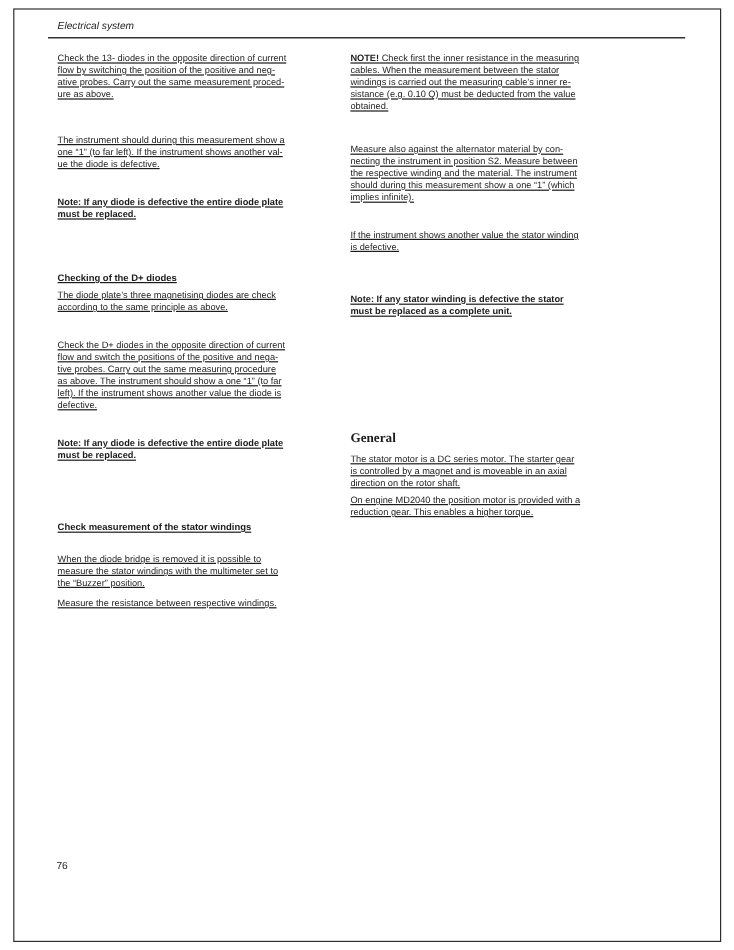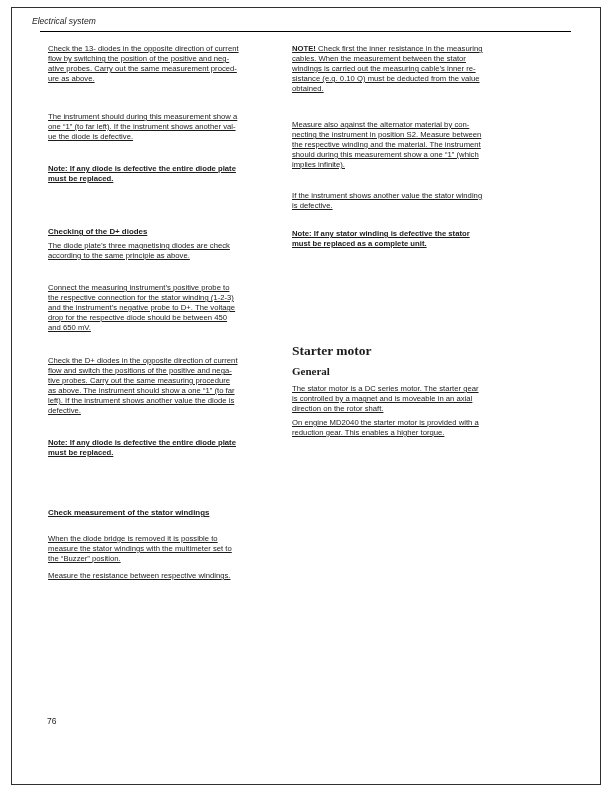--- a/index.html
+++ b/index.html
@@ -13,21 +13,21 @@
     overflow: hidden;
   }
   .frame {
     position: absolute;
     left: 11px; top: 7px; right: 11px; bottom: 7px;
     border: 1px solid #2f2f2f;
     pointer-events: none;
   }
   .running-head {
     position: absolute;
-    left: 32px; top: 16px;
+    left: 48px; top: 16px;
     font-size: 8.5px;
     font-style: italic;
   }
   .head-rule {
     position: absolute;
     left: 40px; top: 31px;
     width: 531px;
     border-top: 1.6px solid #000;
   }
   .col { position: absolute; top: 44px; }
@@ -84,25 +84,20 @@
 ative probes. Carry out the same measurement proced-
 ure as above.</p>
     <p class="para" style="margin-bottom:22px">The instrument should during this measurement show a
 one “1” (to far left). If the instrument shows another val-
 ue the diode is defective.</p>
     <p class="para bold" style="margin-bottom:43px">Note: If any diode is defective the entire diode plate
 must be replaced.</p>
     <p class="subhead" style="margin-bottom:4px">Checking of the D+ diodes</p>
     <p class="para" style="margin-bottom:22px">The diode plate’s three magnetising diodes are check
 according to the same principle as above.</p>
-    <p class="para" style="margin-bottom:23px">Connect the measuring instrument’s positive probe to
-the respective connection for the stator winding (1-2-3)
-and the instrument’s negative probe to D+. The voltage
-drop for the respective diode should be between 450
-and 650 mV.</p>
     <p class="para" style="margin-bottom:22px">Check the D+ diodes in the opposite direction of current
 flow and switch the positions of the positive and nega-
 tive probes. Carry out the same measuring procedure
 as above. The instrument should show a one “1” (to far
 left). If the instrument shows another value the diode is
 defective.</p>
     <p class="para bold" style="margin-bottom:50px">Note: If any diode is defective the entire diode plate
 must be replaced.</p>
     <p class="subhead" style="margin-bottom:16px">Check measurement of the stator windings</p>
     <p class="para" style="margin-bottom:7px">When the diode bridge is removed it is possible to
@@ -115,27 +110,26 @@
     <p class="para" style="margin-bottom:26px"><span class="bold">NOTE!</span><span> Check first the inner resistance in the measuring
 cables. When the measurement between the stator
 windings is carried out the measuring cable’s inner re-
 sistance (e.g. 0.10 Q) must be deducted from the value
 obtained.</span></p>
     <p class="para" style="margin-bottom:21px">Measure also against the alternator material by con-
 necting the instrument in position S2. Measure between
 the respective winding and the material. The instrument
 should during this measurement show a one “1” (which
 implies infinite).</p>
-    <p class="para" style="margin-bottom:18px">If the instrument shows another value the stator winding
+    <p class="para" style="margin-bottom:34px">If the instrument shows another value the stator winding
 is defective.</p>
     <p class="para bold" style="margin-bottom:94px">Note: If any stator winding is defective the stator
 must be replaced as a complete unit.</p>
-    <h2 class="bighead" style="margin-bottom:6px">Starter motor</h2>
     <h3 class="midhead" style="margin-bottom:6px">General</h3>
     <p class="para" style="margin-bottom:4px">The stator motor is a DC series motor. The starter gear
 is controlled by a magnet and is moveable in an axial
 direction on the rotor shaft.</p>
-    <p class="para">On engine MD2040 the starter motor is provided with a
+    <p class="para">On engine MD2040 the position motor is provided with a
 reduction gear. This enables a higher torque.</p>
   </div>
 
   <div class="pagenum">76</div>
 </div>
 
 </body></html>

